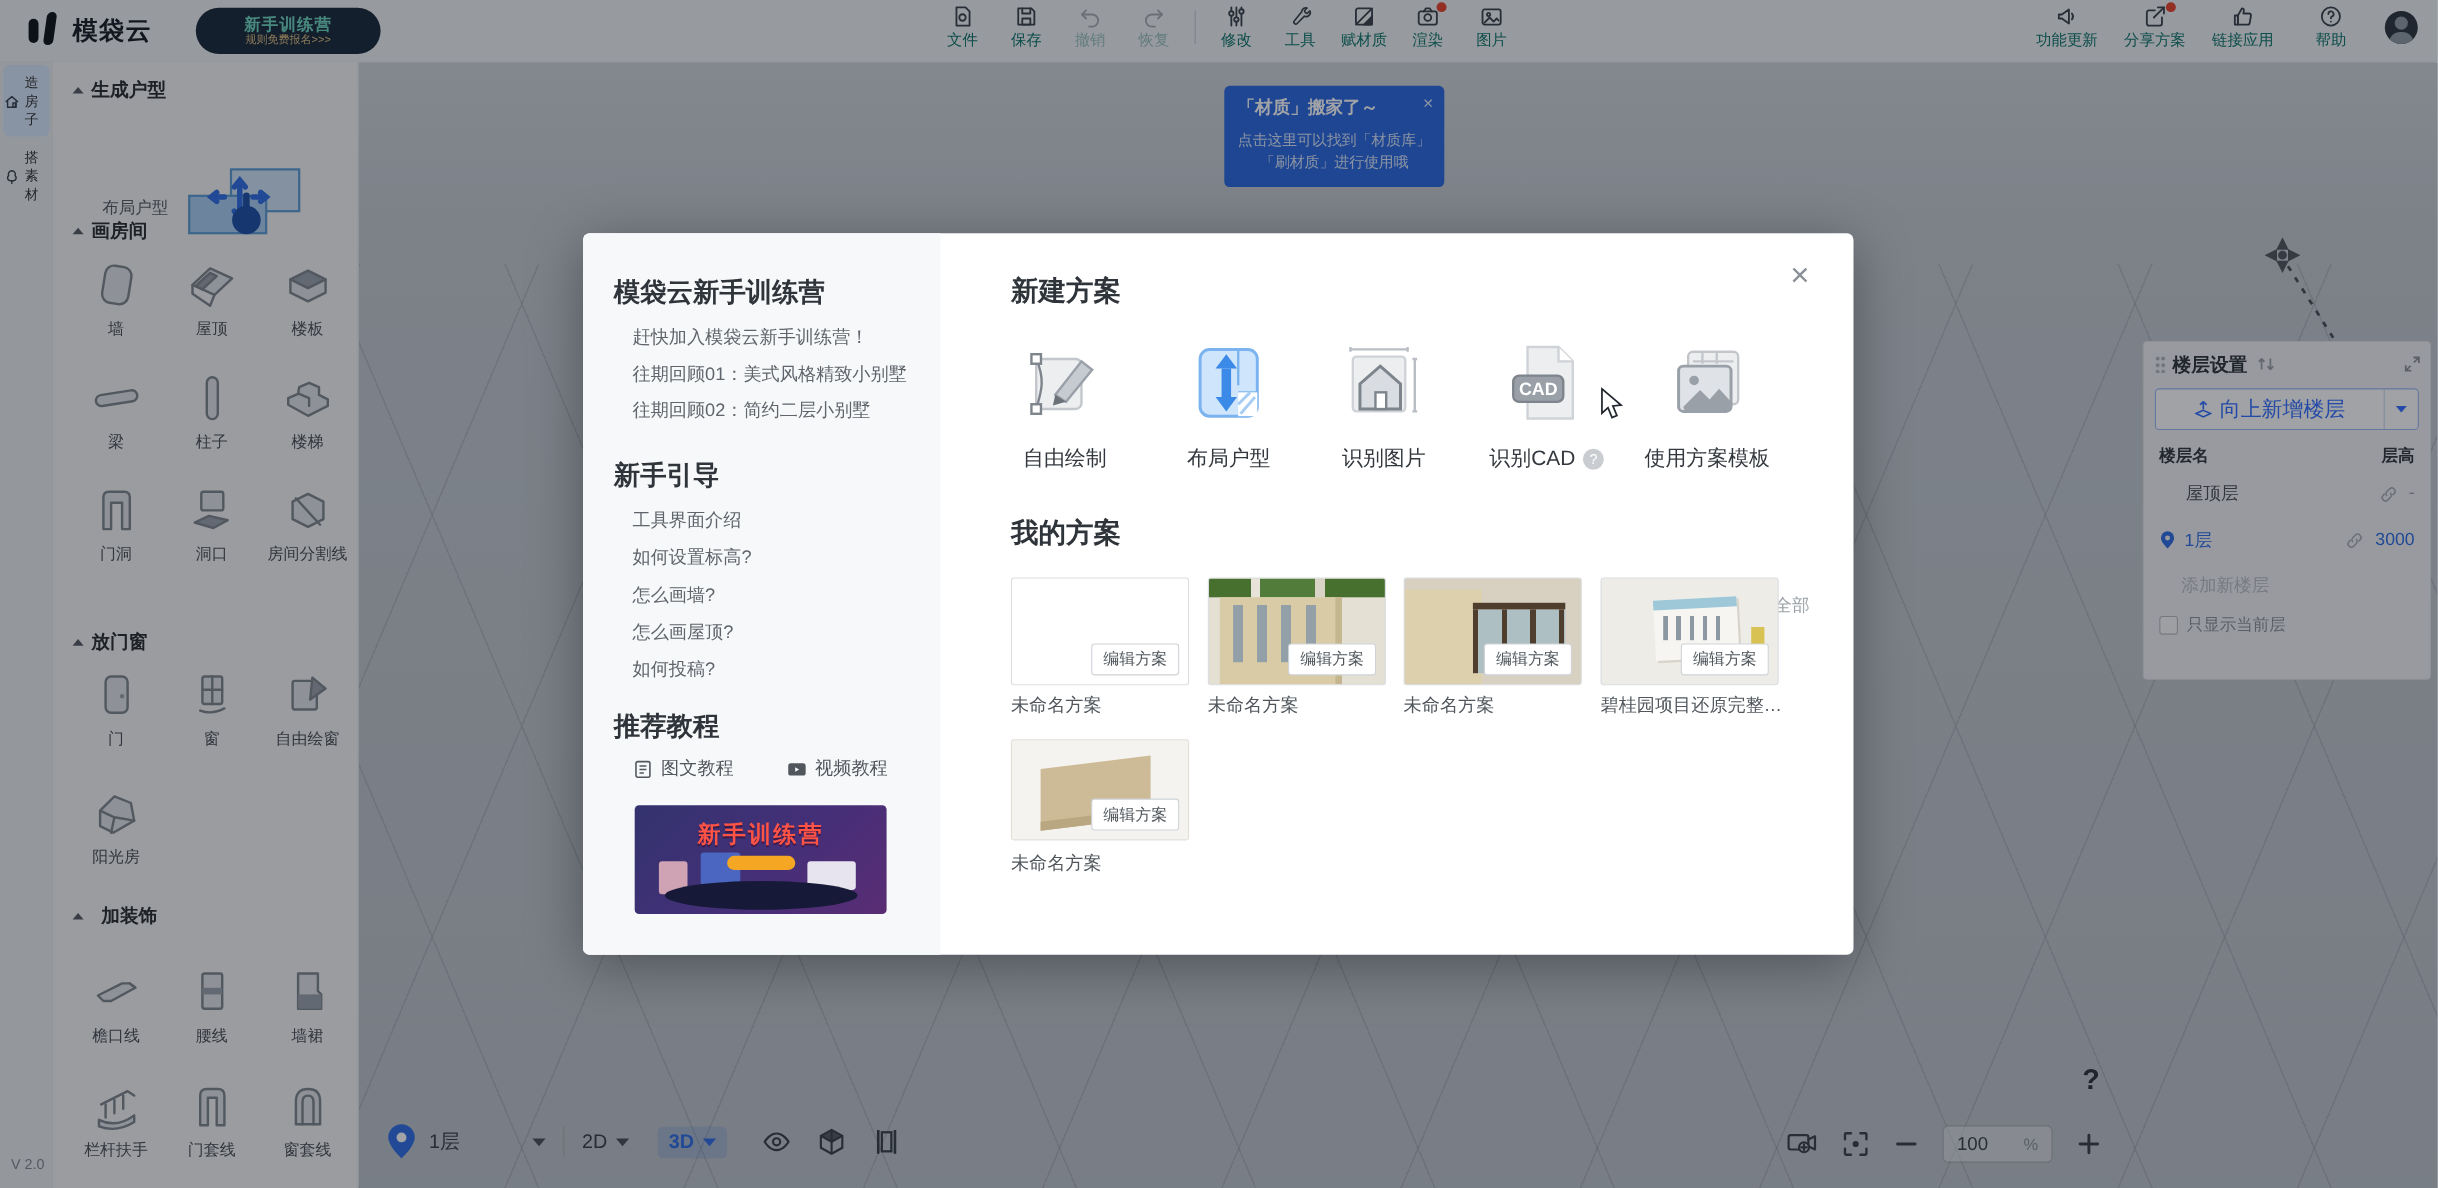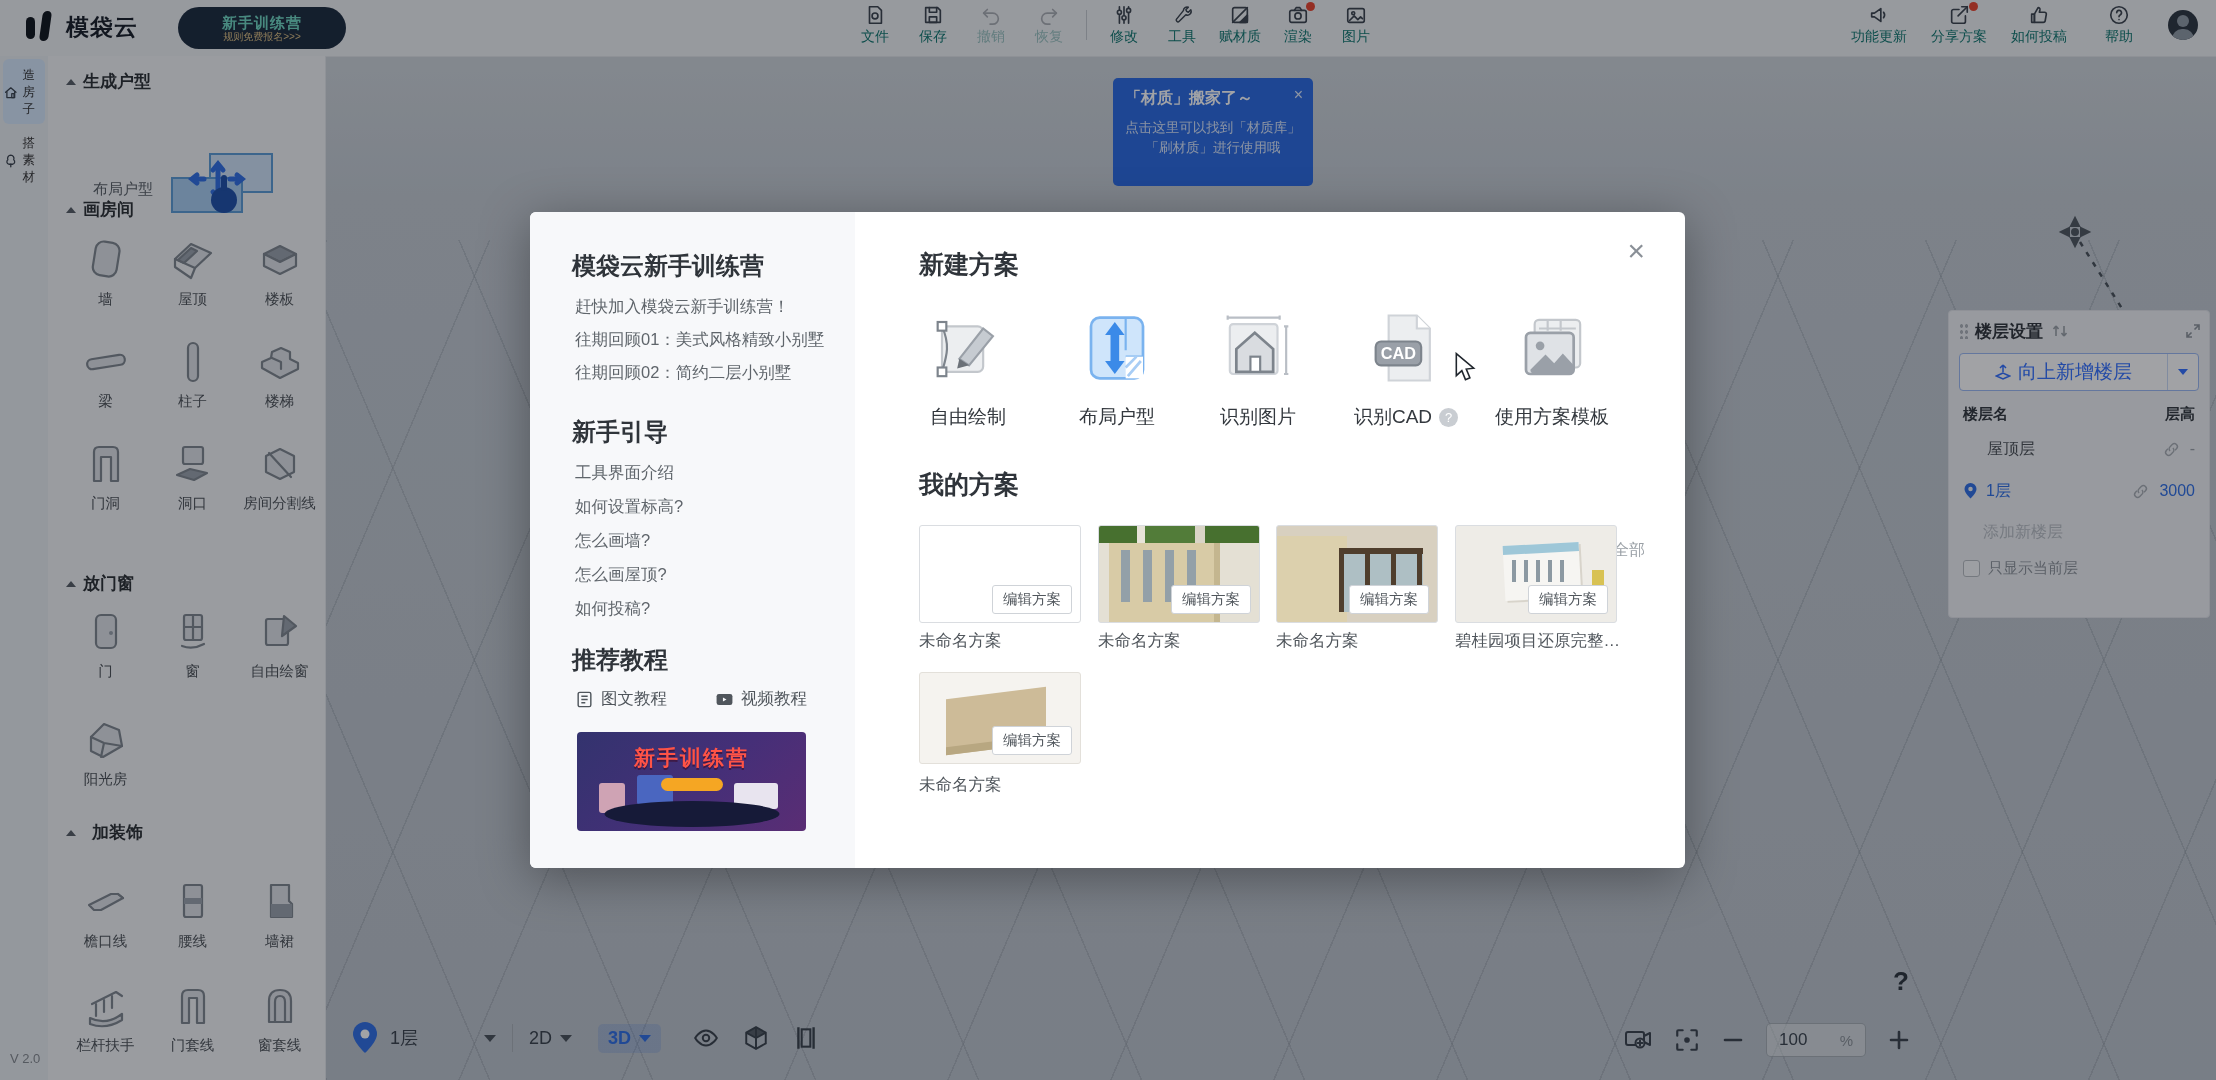--- a/index.html
+++ b/index.html
@@ -33,21 +33,21 @@
   .tb-item .lbl{font-size:14px;color:#0f766e;white-space:nowrap;}
   .tb-item.dis{opacity:.38;}
   .tb-sep{width:1px;height:30px;background:#c3c8ce;margin:0 8px;}
   .reddot{position:absolute;width:9px;height:9px;border-radius:50%;background:#e8442e;}
   .tb-right{position:absolute;right:18px;top:4px;display:flex;align-items:center;gap:6px;}
   .tb-right .tb-item{width:74px;}
   .avatar{width:30px;height:30px;border-radius:50%;background:#2c3640;position:relative;overflow:hidden;margin-left:6px;}
   .avatar::before{content:"";position:absolute;width:12px;height:12px;border-radius:50%;background:#8f99a3;left:9px;top:5px;}
   .avatar::after{content:"";position:absolute;width:22px;height:12px;border-radius:10px 10px 0 0;background:#8f99a3;left:4px;top:19px;}
   
-  #mat-tooltip{position:absolute;left:1113px;top:78px;width:200px;height:108px;background:#2a6ae0;
+  #mat-tooltip{position:absolute;left:1113px;top:78px;width:200px;height:92px;background:#2a6ae0;
     border-radius:5px;z-index:20;color:#fff;padding:10px 12px;box-sizing:border-box;}
   #mat-tooltip .tt-title{font-size:16px;font-weight:bold;}
   #mat-tooltip .tt-close{position:absolute;right:10px;top:8px;font-size:16px;color:rgba(255,255,255,.85);cursor:pointer;}
   #mat-tooltip .tt-body{margin-top:9px;font-size:13.5px;line-height:1.5;color:rgba(255,255,255,.82);text-align:center;}
   
   #rail{position:absolute;left:0;top:56px;bottom:0;width:48px;background:#e9edf0;z-index:11;border-right:1px solid #dfe3e7;}
   .rail-item{width:42px;margin:3px auto;border-radius:6px;display:flex;flex-direction:row;align-items:center;padding:8px 0 6px;gap:4px;}
   .rail-item.active{background:#d5e7fb;}
   .rail-item svg{width:26px;height:26px;stroke:#3a434d;fill:none;stroke-width:2;stroke-linejoin:round;stroke-linecap:round;}
   .rail-item .lbl{font-size:12.5px;color:#333;writing-mode:horizontal-tb;}
@@ -104,21 +104,21 @@
   .fp-row.active .nm,.fp-row.active .hv{color:#2f6fe4;}
   .fp-ph{padding:10px 14px 0 34px;font-size:16px;color:#b9bec4;}
   .fp-check{display:flex;align-items:center;gap:8px;padding:16px 14px 0;font-size:15px;color:#8d939a;}
   .fp-check .box{width:15px;height:15px;border:1px solid #b7bcc1;border-radius:3px;background:#f7f9fa;}
   
   #dim{position:absolute;inset:0;background:rgba(10,14,20,.38);z-index:40;}
   
   #modal{position:absolute;left:530px;top:212px;width:1155px;height:656px;background:#fff;border-radius:6px;
     z-index:50;box-shadow:0 10px 50px rgba(0,0,0,.35);}
   #modal-left{position:absolute;left:0;top:0;bottom:0;width:325px;background:#f7f8fa;border-radius:6px 0 0 6px;}
-  .ml-title{position:absolute;left:42px;font-size:24px;font-weight:bold;color:#2f343a;}
+  .ml-title{position:absolute;left:28px;font-size:24px;font-weight:bold;color:#2f343a;}
   .ml-link{position:absolute;left:45px;font-size:16.5px;color:#5f656b;white-space:nowrap;cursor:pointer;}
   .ml-tut{position:absolute;display:flex;align-items:center;gap:7px;font-size:16.5px;color:#50565c;cursor:pointer;}
   .ml-tut svg{width:19px;height:19px;}
   #banner{position:absolute;left:47px;top:520px;width:229px;height:99px;border-radius:4px;overflow:hidden;
     background:linear-gradient(135deg,#33336e 0%,#452f78 55%,#5a2d74 100%);}
   #banner .bt{position:absolute;left:0;right:0;top:12px;text-align:center;font-size:21px;font-weight:bold;
     color:#ff5346;text-shadow:0 2px 0 rgba(60,10,40,.6);letter-spacing:2px;}
   #banner .pill{position:absolute;left:50%;top:46px;transform:translateX(-50%);width:62px;height:13px;border-radius:7px;background:#f5a623;}
   #banner .plat{position:absolute;left:50%;bottom:4px;transform:translateX(-50%);width:175px;height:26px;border-radius:50%;background:#161a38;}
   #banner .bx1{position:absolute;left:22px;bottom:18px;width:26px;height:30px;background:#cfa3b4;border-radius:3px;}
@@ -278,21 +278,21 @@
           <path d="M15 3h6v6"></path>
           <path d="M11 13 21 3"></path>
         </svg>
       <span class="lbl">分享方案</span>
     </div>
     <div class="tb-item">
       <svg viewBox="0 0 24 24">
           <path d="M7 11l4-7c1.5 0 2.3 1 2 2.5L12.4 9H18a2 2 0 0 1 2 2l-1.2 7a2.2 2.2 0 0 1-2.2 2H7z"></path>
           <path d="M7 11H4v9h3z"></path>
         </svg>
-      <span class="lbl">如何投稿</span>
+      <span class="lbl">链接应用</span>
     </div>
     <div class="tb-item">
       <svg viewBox="0 0 24 24">
           <circle cx="12" cy="12" r="9"></circle>
           <path d="M9.5 9.5a2.6 2.6 0 1 1 3.7 2.4c-.9.4-1.2 1-1.2 1.9"></path>
           <path d="M12 17h.01"></path>
         </svg>
       <span class="lbl">帮助</span>
     </div>
     <div class="avatar"></div>

